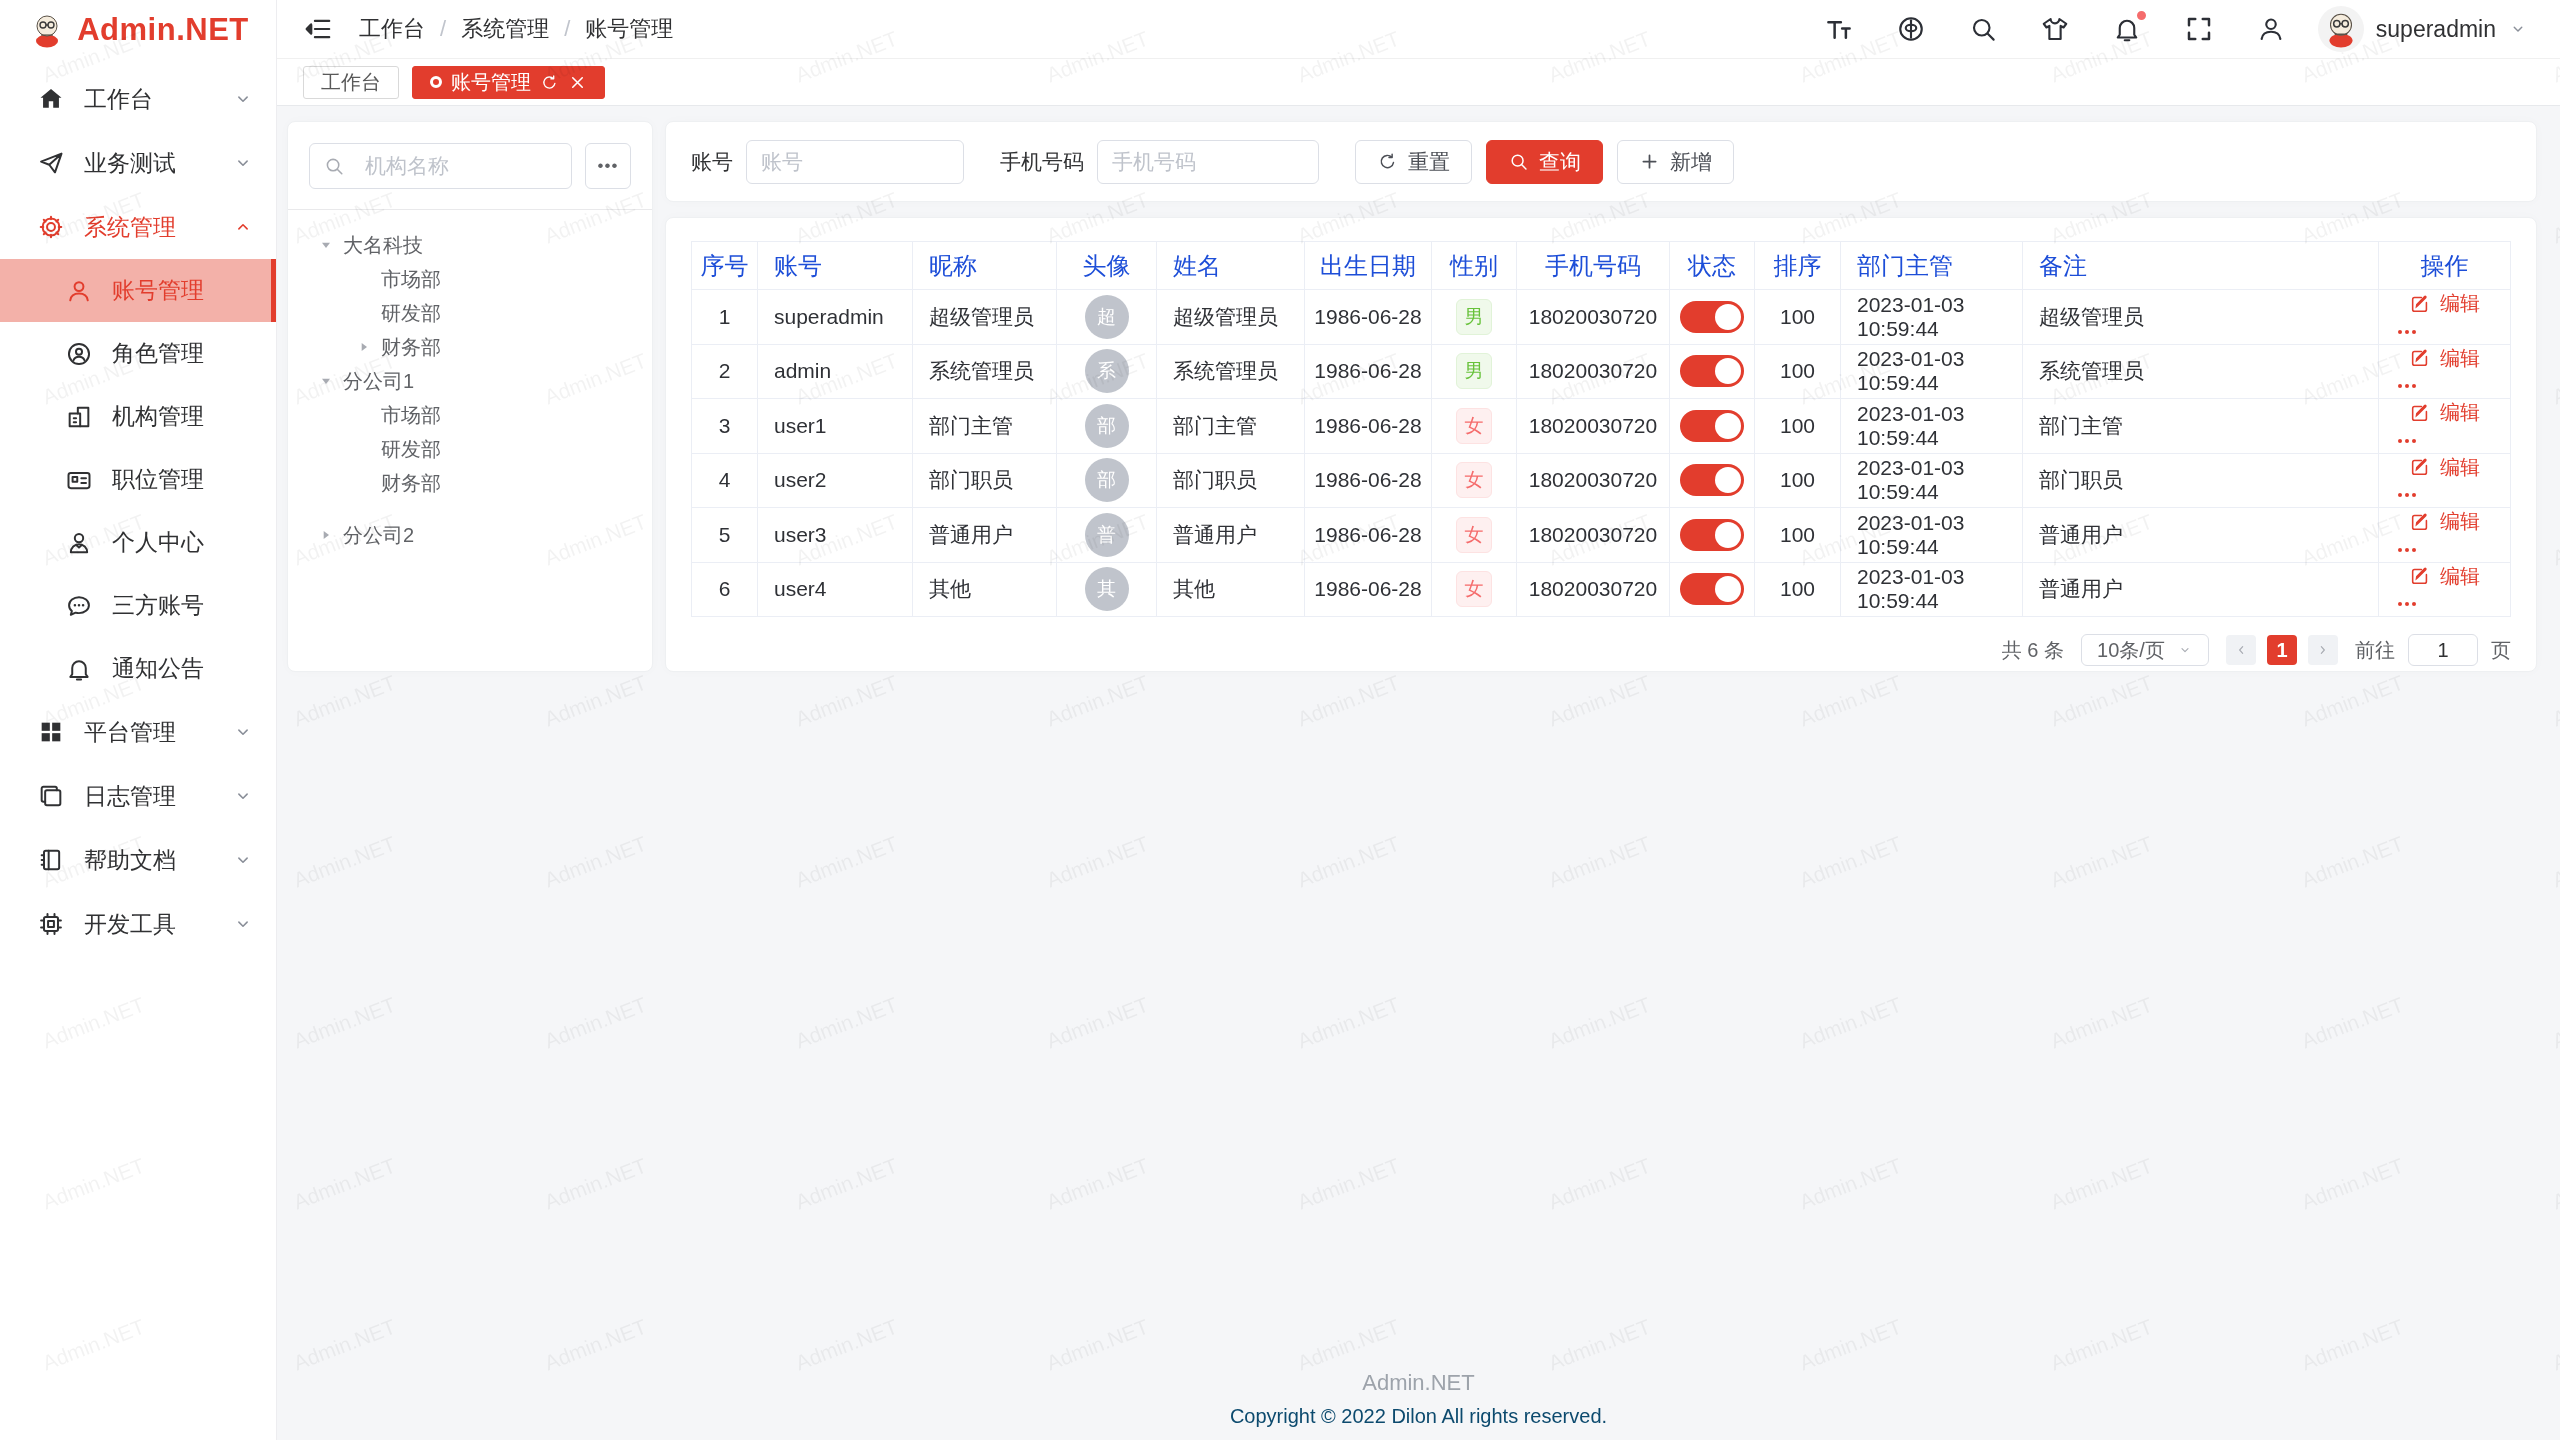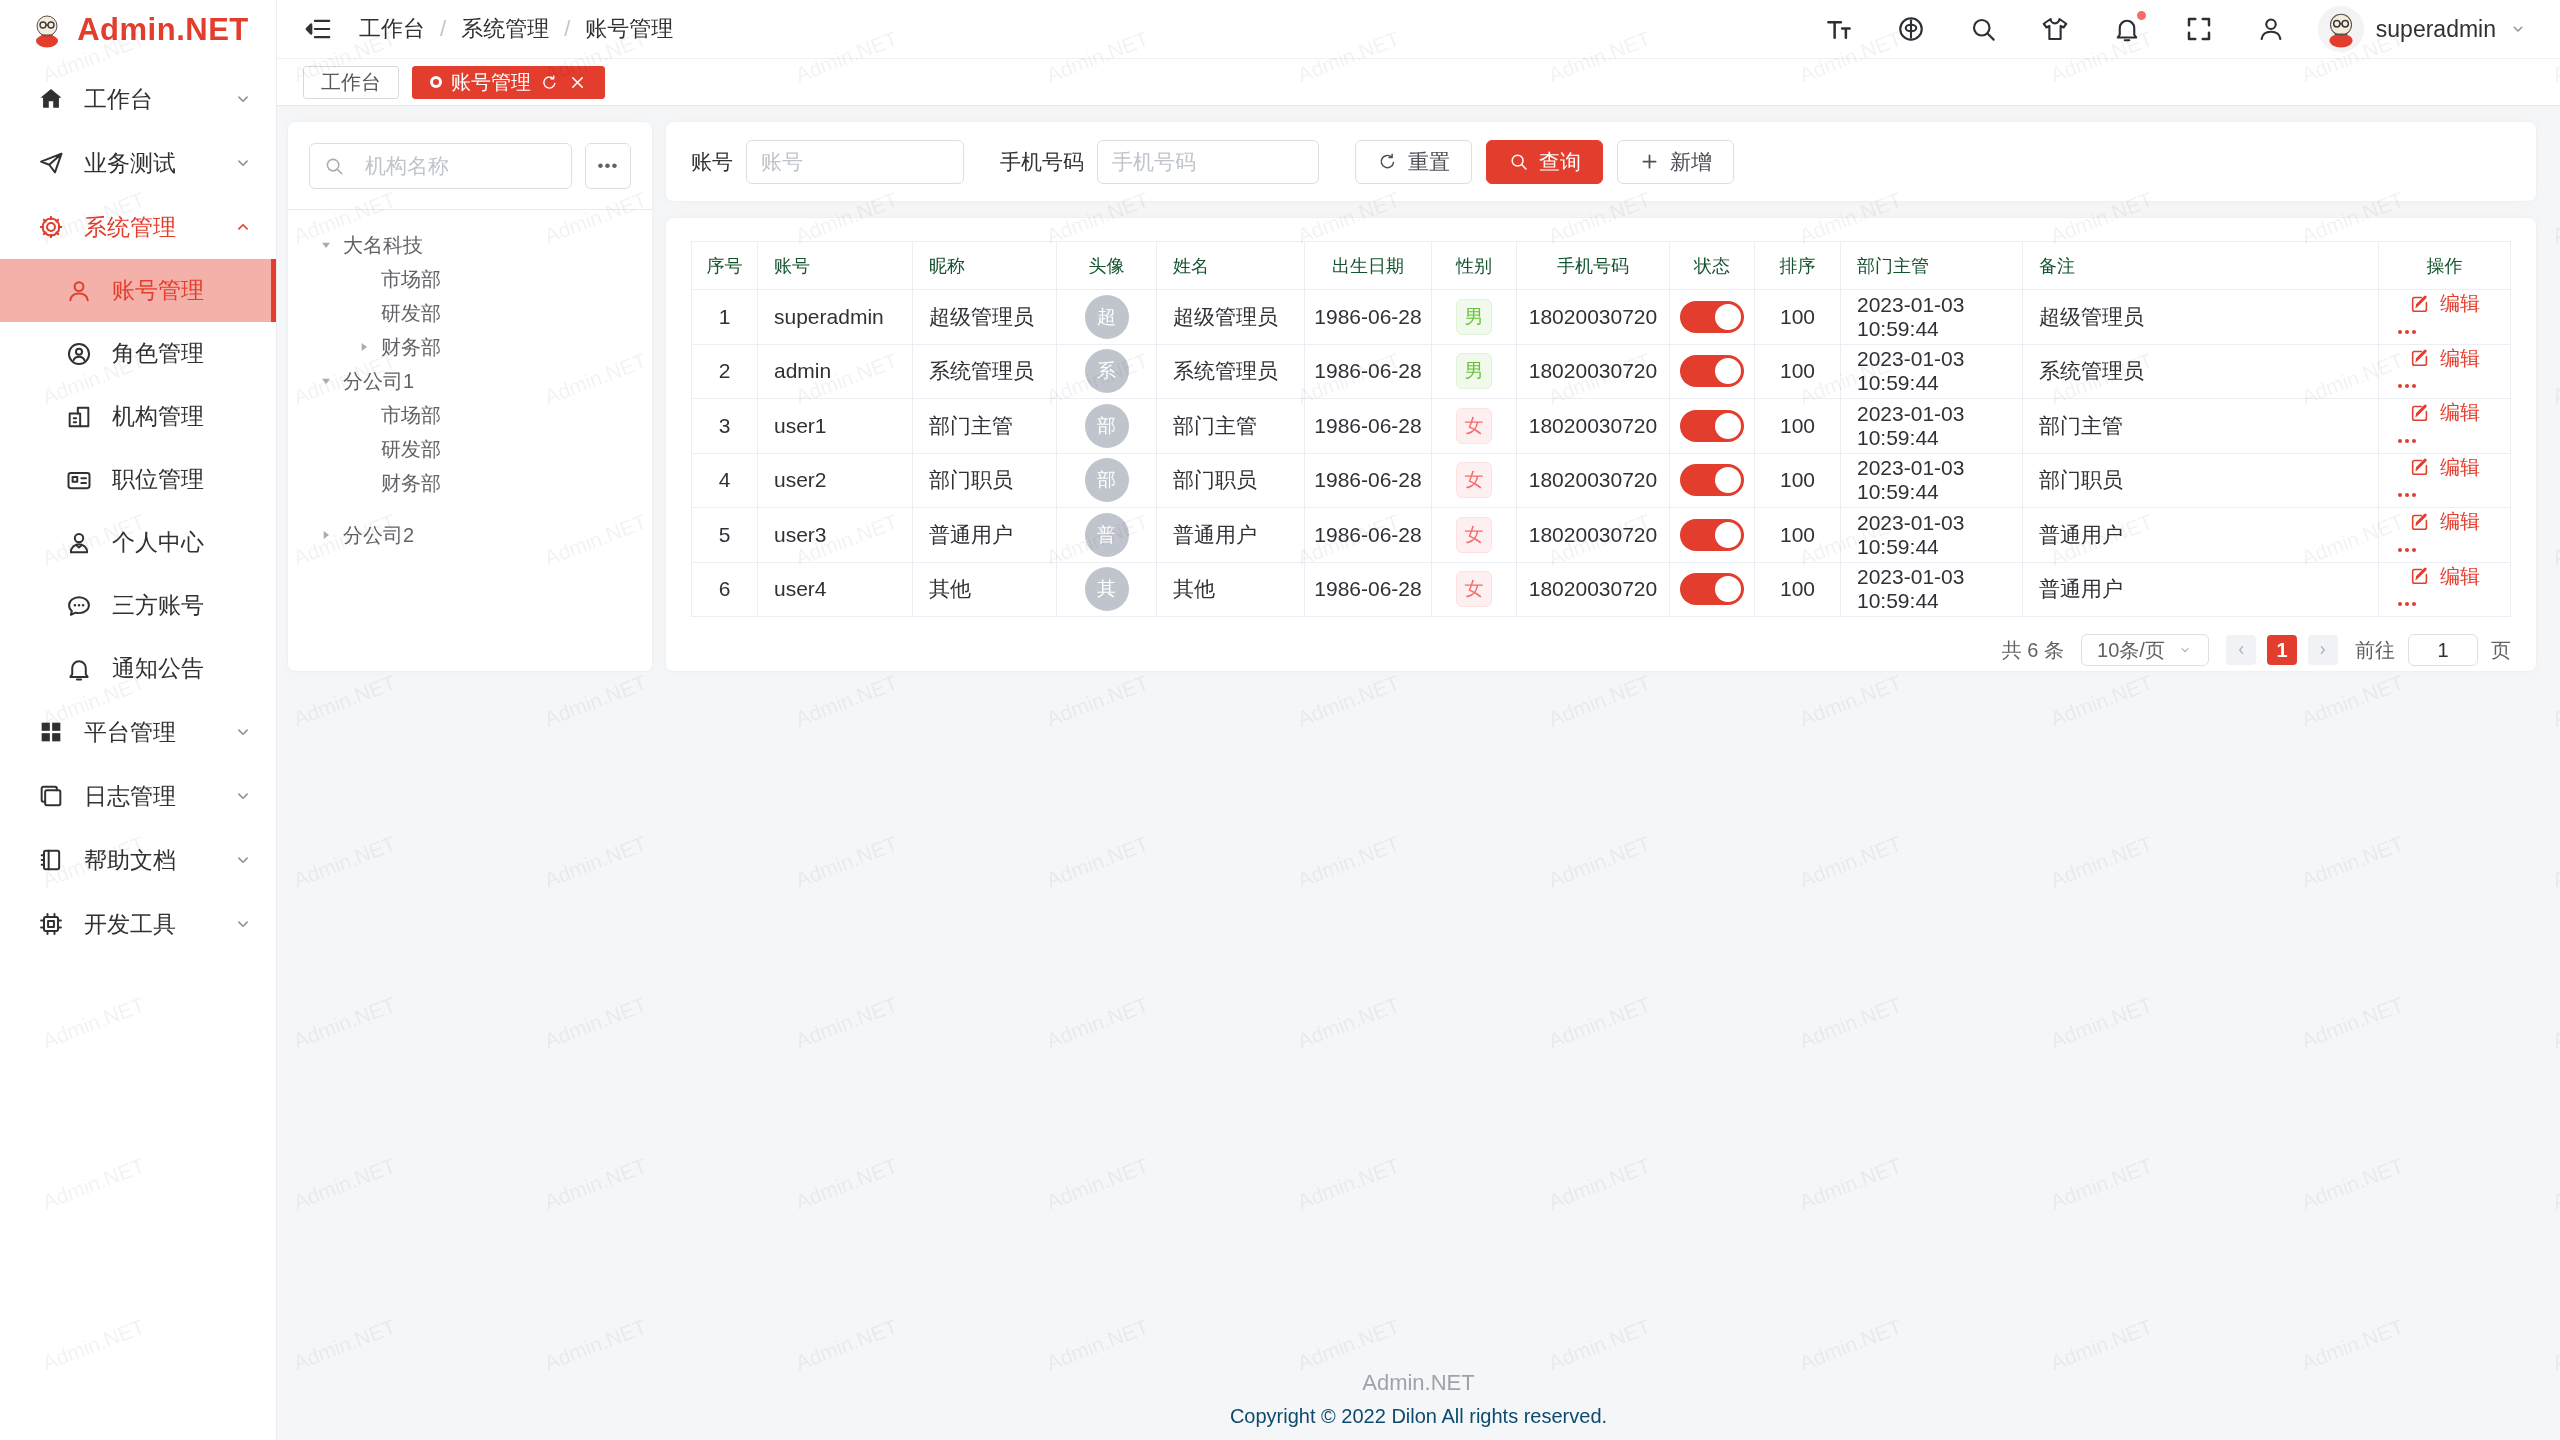--- a/index.html
+++ b/index.html
@@ -72,21 +72,21 @@
   .f-input { height:44px; border:1px solid #dcdfe6; border-radius:6px; padding:0 14px; font-size:21px; font-family:inherit; color:#303133; outline:none; }
   .f-input::placeholder { color:#bfc3cb; }
   .gap36 { width:36px; flex-shrink:0; }
   .btn { height:44px; padding:0 21px; border-radius:6px; border:1px solid #dcdfe6; background:#fff; color:#4c4f56; font-size:21px; display:inline-flex; align-items:center; gap:10px; cursor:pointer; font-family:inherit; margin-left:14px; }
   .btn svg { width:21px; height:21px; }
   .btn.primary { background:#e23d2d; border-color:#e23d2d; color:#fff; }
 
   .table-card { height:455px; padding:23px 25px; display:flex; flex-direction:column; }
   table { width:100%; border-collapse:collapse; table-layout:fixed; }
   th, td { border:1px solid #ebeef5; font-weight:normal; }
-  th { height:48px; color:#14532d; font-size:18px; background:#fff; }
+  th { height:48px; color:#1d4ed8; font-size:24px; background:#fff; }
   td { height:52px; color:#2f3136; font-size:21px; }
   .al { text-align:left; padding:0 16px; }
   .ac { text-align:center; padding:0 6px; }
   .gender-badge { display:inline-flex; align-items:center; justify-content:center; min-width:36px; height:36px; border-radius:6px; font-size:19px; }
   .g-male { color:#67c23a; background:#f0f9eb; border:1px solid #e1f3d8; }
   .g-female { color:#f56c6c; background:#fef0f0; border:1px solid #fde2e2; }
   .tavatar { width:44px; height:44px; border-radius:50%; background:#c0c4cc; color:#fff; font-size:19px; display:inline-flex; align-items:center; justify-content:center; }
   .toggle { width:64px; height:32px; border-radius:16px; background:#e23d2d; position:relative; display:inline-block; vertical-align:middle; cursor:pointer; }
   .toggle::after { content:""; position:absolute; right:3px; top:3px; width:26px; height:26px; border-radius:50%; background:#fff; }
   .op-wrap { display:inline-flex; align-items:center; gap:9px; color:#e23d2d; cursor:pointer; }

